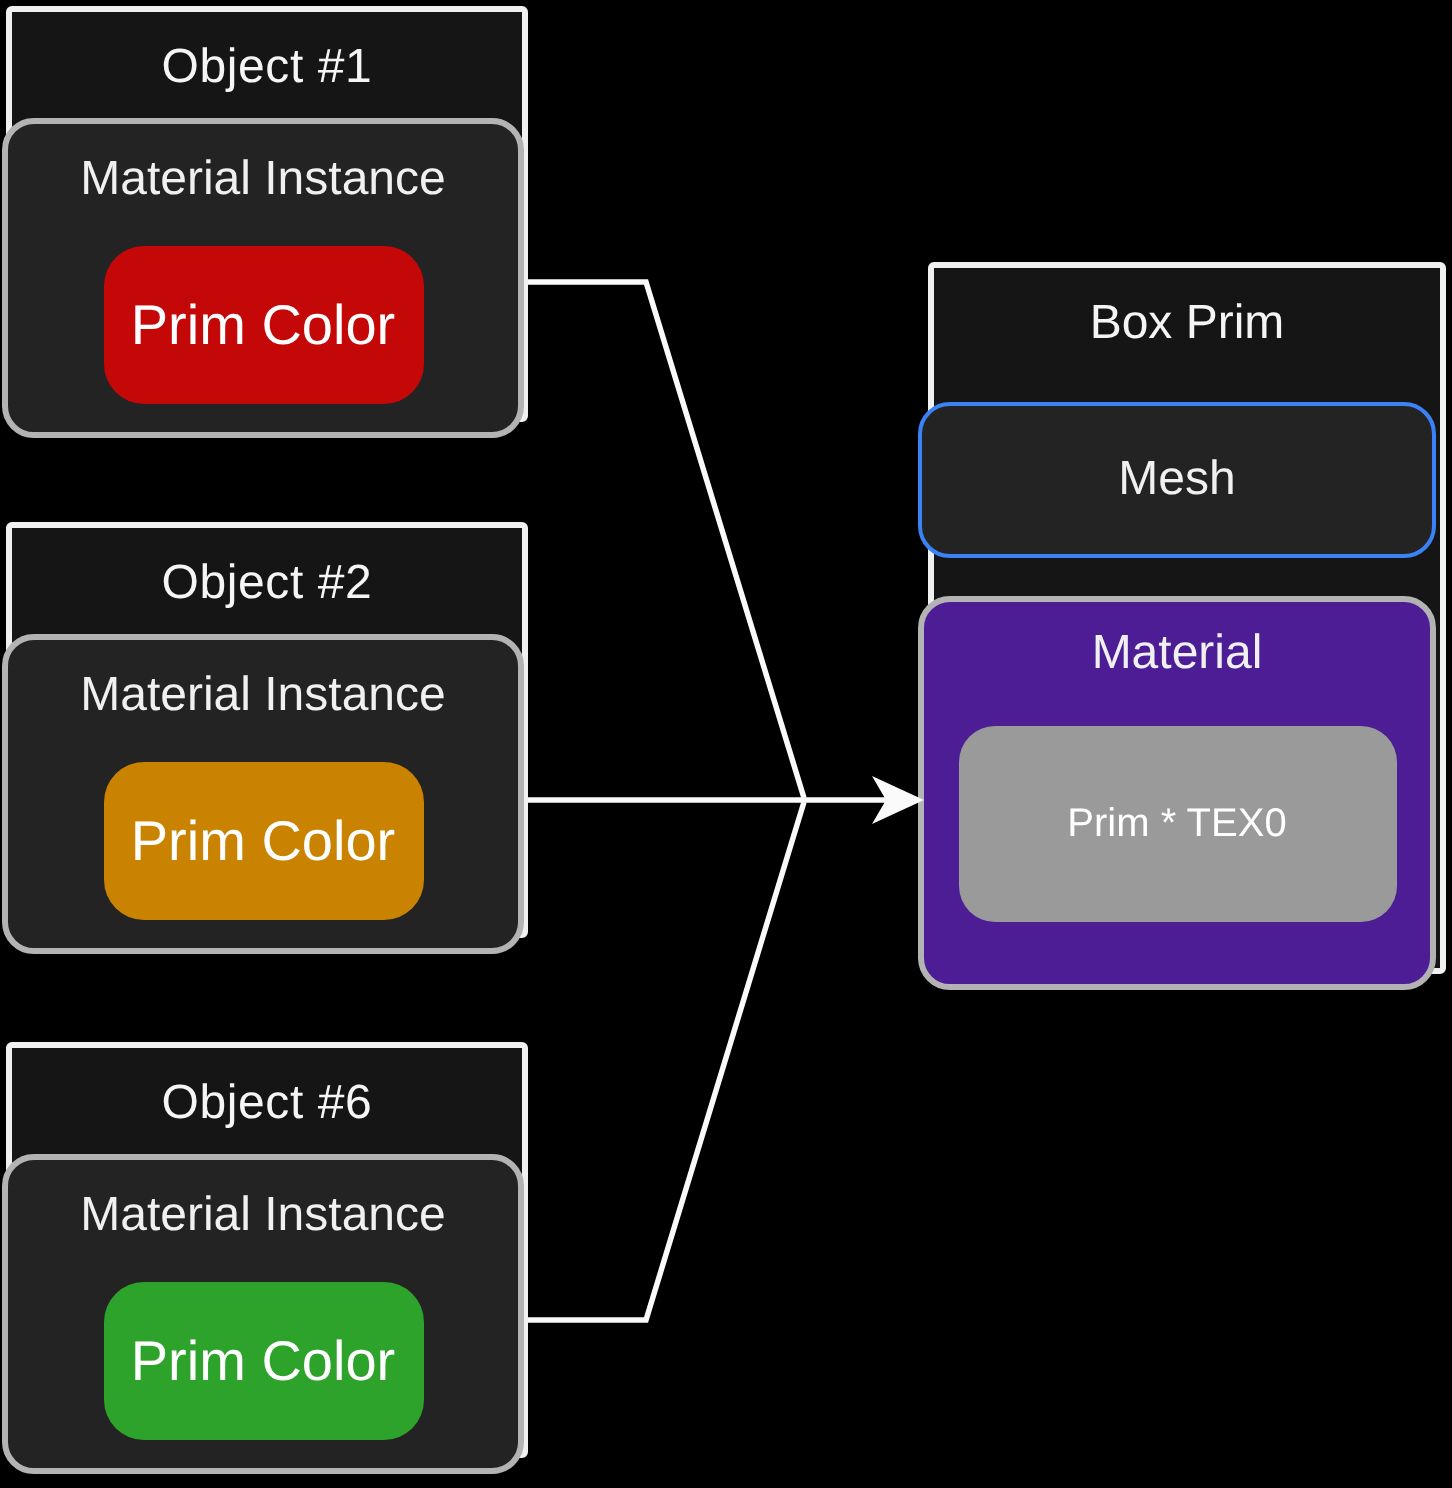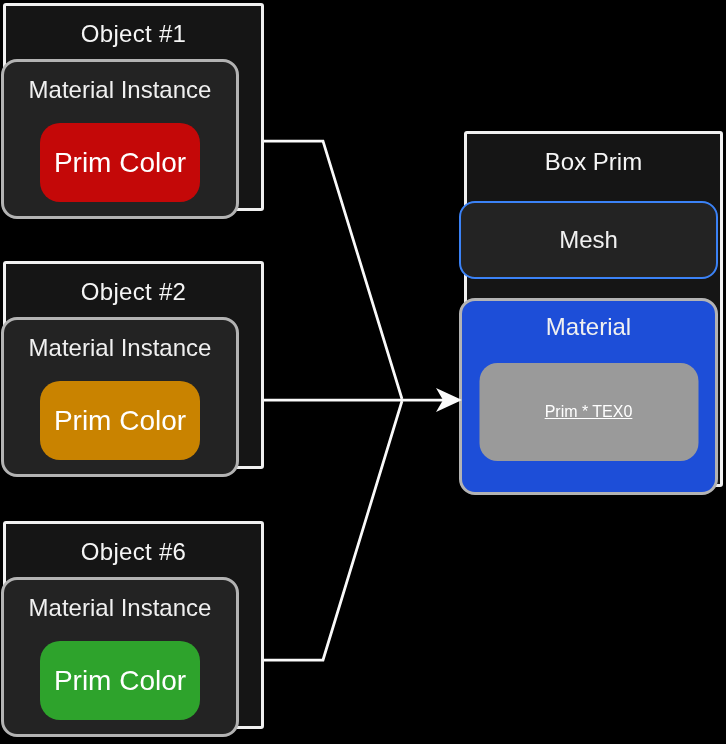--- a/index.html
+++ b/index.html
@@ -21,21 +21,21 @@
   .object-group { position: absolute; left: 0; width: 268px; height: 216px; }
   .outer-box {
     position: absolute; left: 3px; top: 0; width: 261px; height: 208px;
     background: #151515; border: 3px solid #f0f0f0; border-radius: 3px;
   }
   .outer-title {
     text-align: center; padding-top: 14px;
     font-size: 24px; color: #f5f5f5; letter-spacing: .3px;
   }
   .inner-box {
-    position: absolute; left: 1px; top: 56px; width: 238px; height: 160px;
+    position: absolute; left: 1px; top: 56px; width: 261px; height: 160px;
     background: #232323; border: 3px solid #b3b3b3; border-radius: 16px;
   }
   .inner-title {
     text-align: center; padding-top: 14px;
     font-size: 24px; color: #f0f0f0;
   }
   .prim-button {
     position: absolute; left: 50%; transform: translateX(-50%);
     top: 61px; width: 160px; height: 79px; border-radius: 20px;
     display: flex; align-items: center; justify-content: center;
@@ -50,28 +50,28 @@
   }
   .bm-title { text-align: center; padding-top: 14px; font-size: 24px; color: #f5f5f5; }
   .mesh-box {
     position: absolute; left: 0; top: 70px; width: 259px; height: 78px;
     background: #232323; border: 2px solid #3b82f6; border-radius: 16px;
     display: flex; align-items: center; justify-content: center;
     font-size: 24px; color: #f0f0f0;
   }
   .material-box {
     position: absolute; left: 0; top: 167px; width: 259px; height: 197px;
-    background: #1d4ed8; border: 3px solid #b3b3b3; border-radius: 16px;
+    background: #4c1d95; border: 3px solid #b3b3b3; border-radius: 16px;
   }
   .material-title { text-align: center; padding-top: 12px; font-size: 24px; color: #f0f0f0; }
   .material-node {
     position: absolute; left: 50%; transform: translateX(-50%);
     top: 62px; width: 219px; height: 98px; border-radius: 18px;
     display: flex; align-items: center; justify-content: center;
-    font-size: 16px; color: #ffffff; text-decoration: underline;
+    font-size: 20px; color: #ffffff;
   }
 </style>
 </head>
 <body>
 
 <div class="canvas">
 
   <svg class="connectors" viewBox="0 0 726 744" xmlns="http://www.w3.org/2000/svg">
     <polyline points="264,141 323,141 402,399" fill="none" stroke="#fafafa" stroke-width="2.75"></polyline>
     <polyline points="264,400 444,400" fill="none" stroke="#fafafa" stroke-width="2.75"></polyline>

